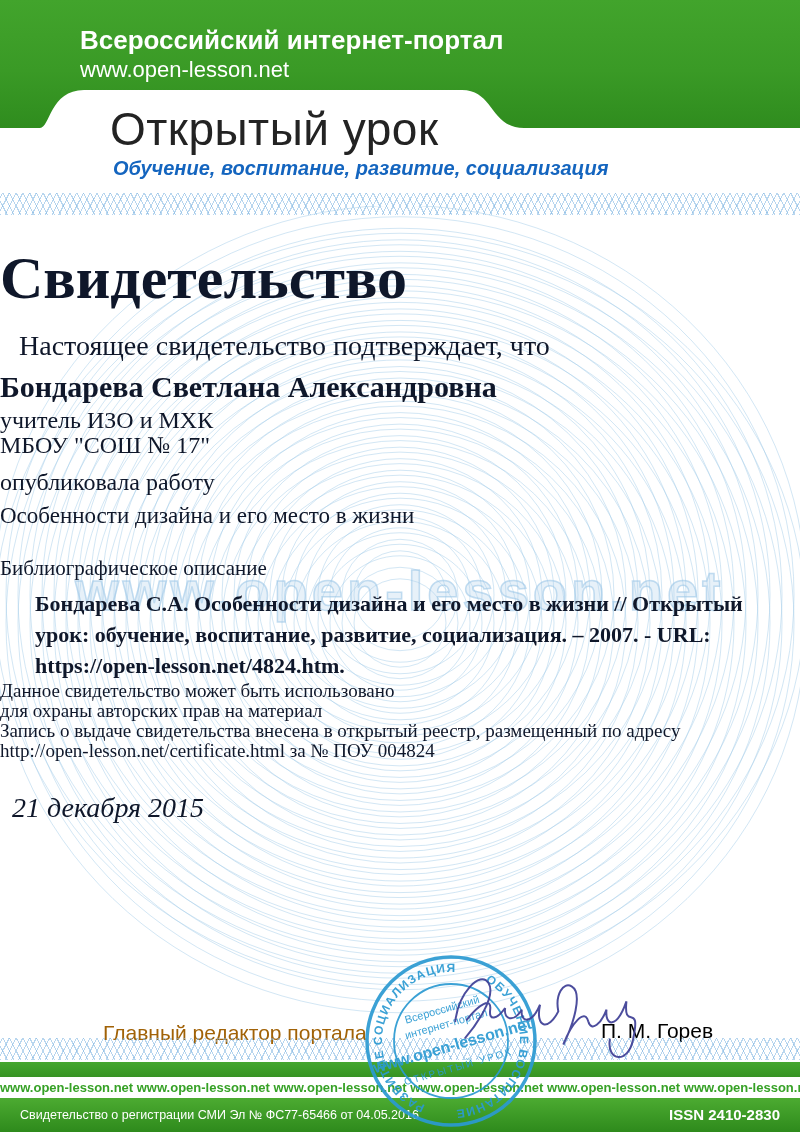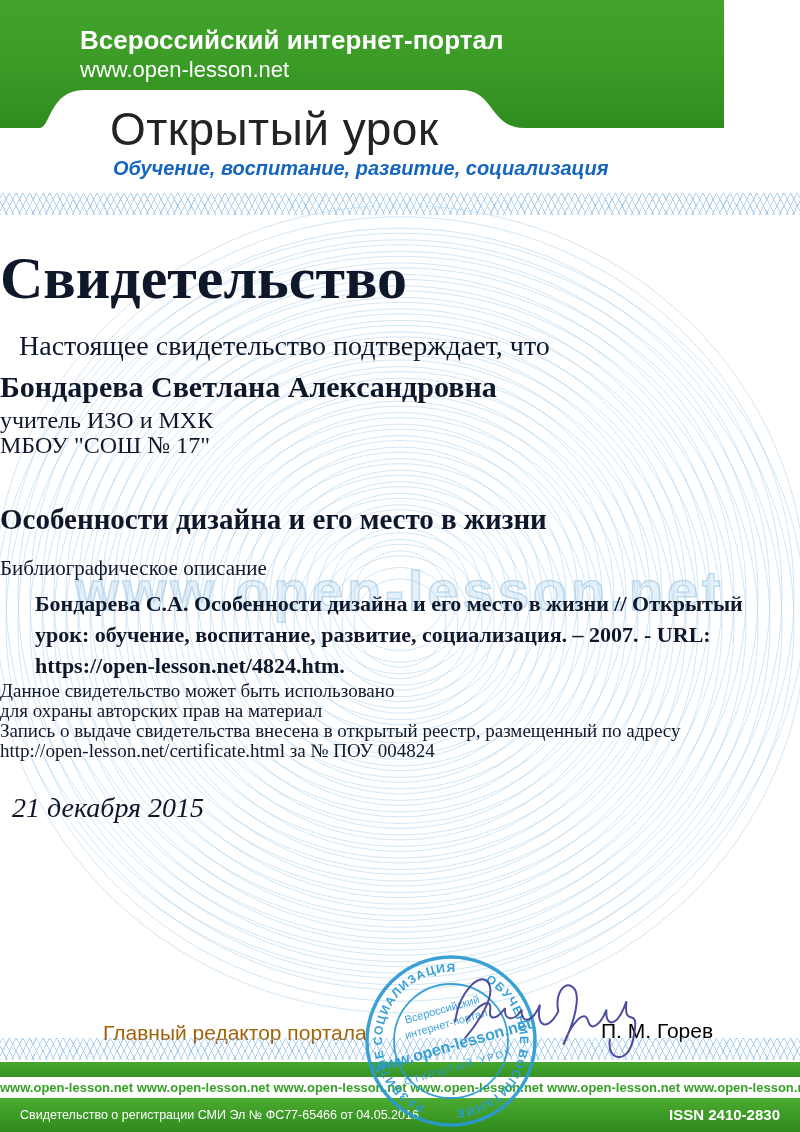--- a/index.html
+++ b/index.html
@@ -1,20 +1,20 @@
 <!DOCTYPE html>
 <html><head>
 <meta charset="utf-8">
 <style>
   html,body{margin:0;padding:0;background:#fff;}
   .page{position:relative;width:800px;height:1132px;overflow:hidden;background:#fff;
         font-family:"Liberation Sans","DejaVu Sans",sans-serif;}
 
   
-  .header{position:absolute;top:0;left:0;width:724px;height:128px;
+  .header{position:absolute;top:0;left:0;width:800px;height:128px;
           background:linear-gradient(180deg,#42a42c 0%,#3a9a26 55%,#2f8c1e 100%);}
   .portal-title{position:absolute;top:25px;left:80px;font-size:26px;font-weight:700;color:#fff;}
   .portal-url{position:absolute;top:57px;left:80px;font-size:22px;color:#fff;}
   .tab-svg{position:absolute;top:0;left:0;width:800px;height:128px;display:block;}
   .brand{position:absolute;top:102px;left:110px;font-size:46px;color:#232323;letter-spacing:.5px;}
   .tagline{position:absolute;top:157px;left:113px;font-size:20px;font-style:italic;font-weight:700;color:#1465bf;}
 
   
   .lace{position:absolute;left:0;width:800px;height:22px;
     background:
@@ -31,21 +31,21 @@
 
   
   .t{position:absolute;left:0;width:800px;text-align:left;color:#0f172a;
      font-family:"Liberation Serif","DejaVu Serif",serif;}
   .cert-title{top:244px;font-size:60px;font-weight:700;}
   .statement{top:330px;font-size:28px;padding-left:19px;}
   .recipient{top:370px;font-size:30px;font-weight:700;}
   .position{top:407px;font-size:24px;}
   .school{top:432px;font-size:24px;}
   .action{top:469px;font-size:24px;}
-  .work-title{top:503px;font-size:29px;font-weight:700;}
+  .work-title{top:503px;font-size:23px;font-weight:400;}
   .biblio-label{top:556px;font-size:21px;}
   .biblio-text{top:588px;left:35px;width:730px;font-size:22px;font-weight:700;line-height:31px;}
   .notes{top:681px;font-size:19px;line-height:20px;}
   .issue-date{top:792px;font-size:28px;font-style:italic;padding-left:12px;}
 
   
   .editor-label{position:absolute;top:1021px;left:103px;font-size:21px;color:#a16207;}
   .editor-name{position:absolute;top:1019px;left:601px;font-size:21px;color:#000000;}
 
   .stamp{position:absolute;top:946px;left:356px;width:190px;height:190px;opacity:.92;z-index:6;}
@@ -146,20 +146,21 @@
       <ellipse cx="400" cy="623" rx="394" ry="378.24" class="gl"></ellipse>
       <ellipse cx="400" cy="623" rx="406" ry="389.76" class="gl"></ellipse>
     </svg>
   <div class="watermark">www.open-lesson.net</div>
 
   <div class="t cert-title">Свидетельство</div>
   <div class="t statement">Настоящее свидетельство подтверждает, что</div>
   <div class="t recipient">Бондарева Светлана Александровна</div>
   <div class="t position">учитель ИЗО и МХК</div>
   <div class="t school">МБОУ "СОШ № 17"</div>
+  <div class="t action">опубликовала работу</div>
   <div class="t work-title">Особенности дизайна и его место в жизни</div>
   <div class="t biblio-label">Библиографическое описание</div>
   <div class="t biblio-text">Бондарева С.А. Особенности дизайна и его место в жизни // Открытый урок: обучение, воспитание, развитие, социализация. – 2007. - URL: https://open-lesson.net/4824.htm.</div>
   <div class="t notes">
     <div>Данное свидетельство может быть использовано</div>
     <div>для охраны авторских прав на материал</div>
     <div>Запись о выдаче свидетельства внесена в открытый реестр, размещенный по адресу</div>
     <div>http://open-lesson.net/certificate.html за № ПОУ 004824</div>
   </div>
   <div class="t issue-date">21 декабря 2015</div>

